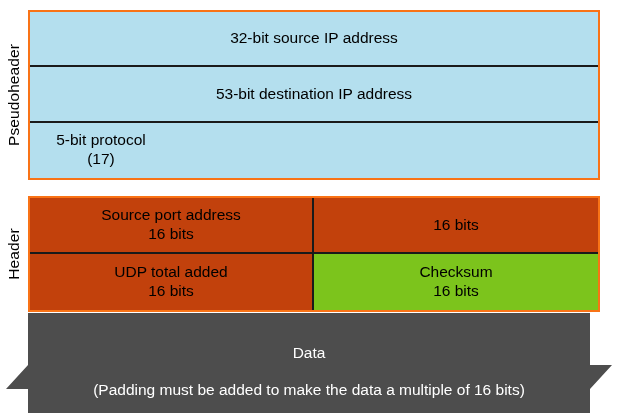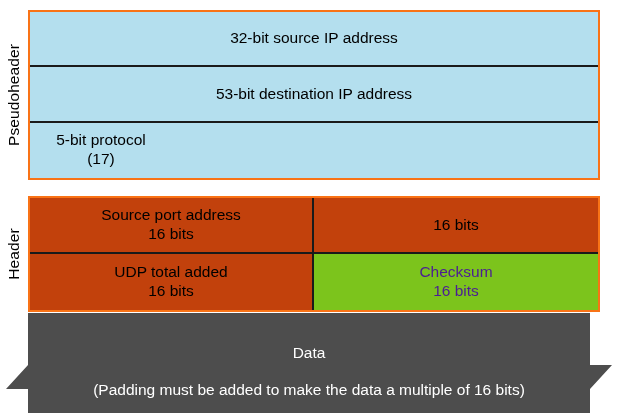--- a/index.html
+++ b/index.html
@@ -91,21 +91,21 @@
   
   #header-block {
     top: 196px;
     height: 116px;
     background: #c2da15;
   }
   #header-block .row { height: 57px; }
   #header-block .cell { background: #c2410c; }
   #header-block .cell.checksum {
     background: #7cc41c;
-    color: #4c1d95;
+    color: #000000;
   }
 
   .cell-line2 { display: block; }
 
   
   #data-banner {
     position: absolute;
     left: 0;
     top: 313px;
     width: 618px;

